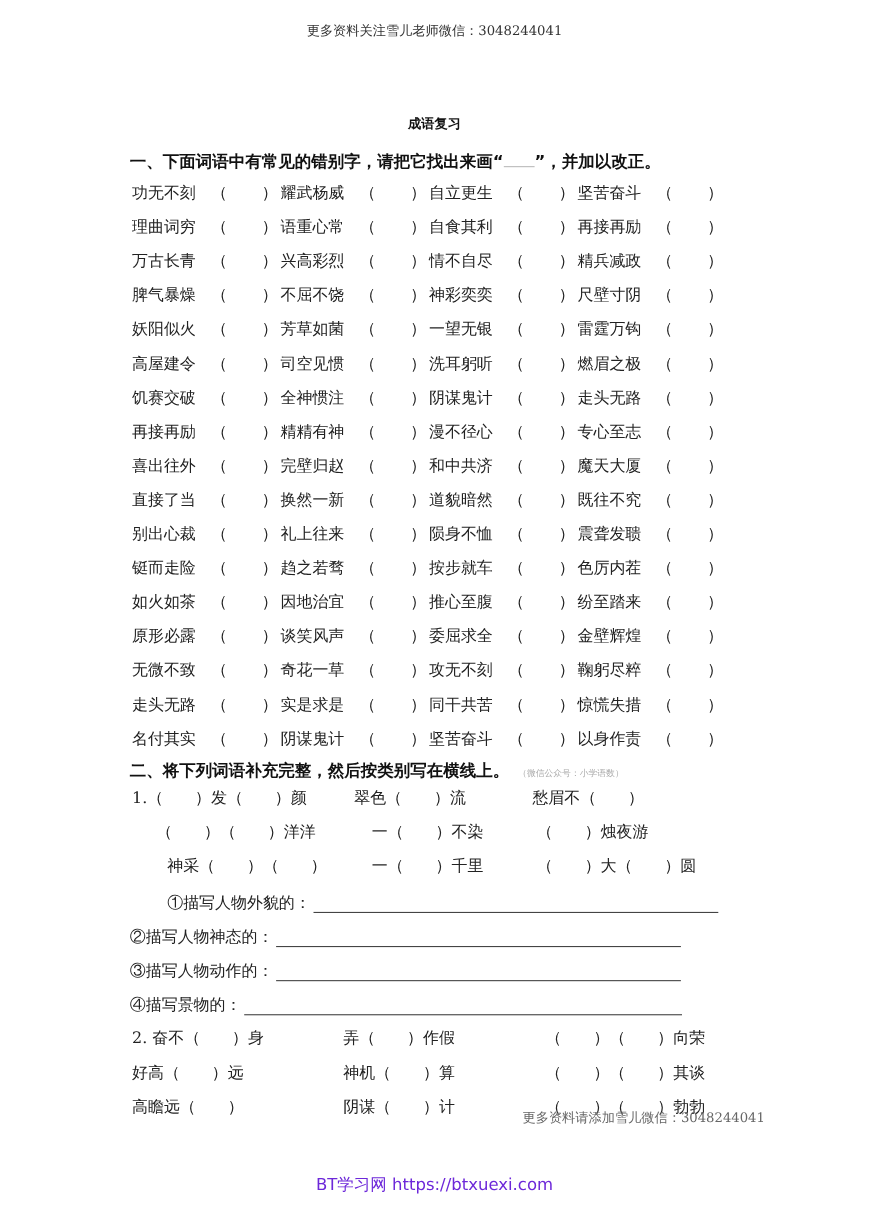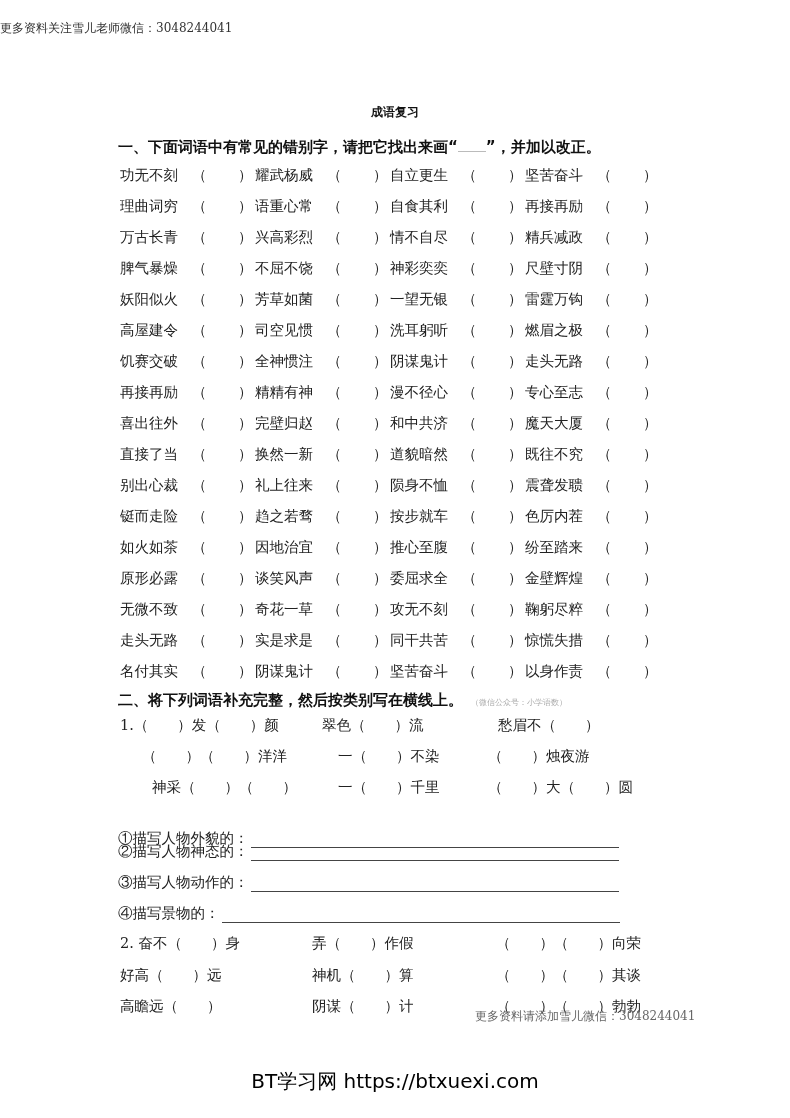--- a/index.html
+++ b/index.html
@@ -3,21 +3,21 @@
   <meta charset="utf-8">
   <style>
     html, body { margin: 0; padding: 0; background: #ffffff; }
     body {
       width: 790px; height: 1118px; position: relative; overflow: hidden;
       font-family: "DejaVu Serif", "Liberation Serif", serif;
       color: #222;
     }
     .top-note {
       position: absolute; top: 20px; left: 0; width: 790px;
-      text-align: left; font-size: 12px; color: #333;
+      text-align: center; font-size: 12px; color: #333;
     }
     .title {
       position: absolute; top: 104px; left: 0; width: 790px;
       text-align: center; font-size: 12px; font-weight: bold;
       font-family: "DejaVu Sans", "Liberation Sans", sans-serif; color: #111;
     }
     .section-head {
       position: absolute; left: 118px;
       font-size: 15px; font-weight: bold;
       font-family: "DejaVu Sans", "Liberation Sans", sans-serif; color: #111;
@@ -55,21 +55,21 @@
     }
     .cat-line {
       border-bottom: 1px solid #444; height: 16px; margin-left: 2px;
     }
     .wm-bottom {
       position: absolute; left: 475px; top: 1008px;
       font-size: 12px; color: #666; white-space: nowrap;
     }
     .footer {
       position: absolute; top: 1068px; left: 0; width: 790px; text-align: center;
-      font-size: 20px; color: #000000;
+      font-size: 15px; color: #6d28d9;
       font-family: "DejaVu Sans", "Liberation Sans", sans-serif;
     }
   </style>
 </head>
 <body>
 
 <div class="top-note">更多资料关注雪儿老师微信：3048244041</div>
 
 <div class="title">成语复习</div>
 
@@ -454,34 +454,34 @@
     </div>
   </div>
 
 <div class="section-head" style="top:691px;">
   <span>二、将下列词语补充完整，然后按类别写在横线上。</span><span class="sec2-note">（微信公众号：小学语数）</span>
 </div>
 
 <div class="fill-row" style="top:716px;">
   <span style="left:0;">1.（　　）发（　　）颜</span>
   <span style="left:202px;">翠色（　　）流</span>
-  <span style="left:378px;">愁眉不（　　）</span>
+  <span style="left:364px;">愁眉不（　　）</span>
 </div>
 <div class="fill-row" style="top:747px;">
   <span style="left:22px;">（　　）（　　）洋洋</span>
   <span style="left:218px;">一（　　）不染</span>
   <span style="left:368px;">（　　）烛夜游</span>
 </div>
 <div class="fill-row" style="top:778px;">
   <span style="left:32px;">神采（　　）（　　）</span>
   <span style="left:218px;">一（　　）千里</span>
   <span style="left:368px;">（　　）大（　　）圆</span>
 </div>
 
-<div class="cat-row" style="top:829px;">
+<div class="cat-row" style="top:811px;margin-left:34px;">
   <span>①描写人物外貌的：</span>
   <span class="cat-line" style="width:368px;"></span>
 </div>
 <div class="cat-row" style="top:842px;">
   <span>②描写人物神态的：</span>
   <span class="cat-line" style="width:368px;"></span>
 </div>
 <div class="cat-row" style="top:873px;">
   <span>③描写人物动作的：</span>
   <span class="cat-line" style="width:368px;"></span>

